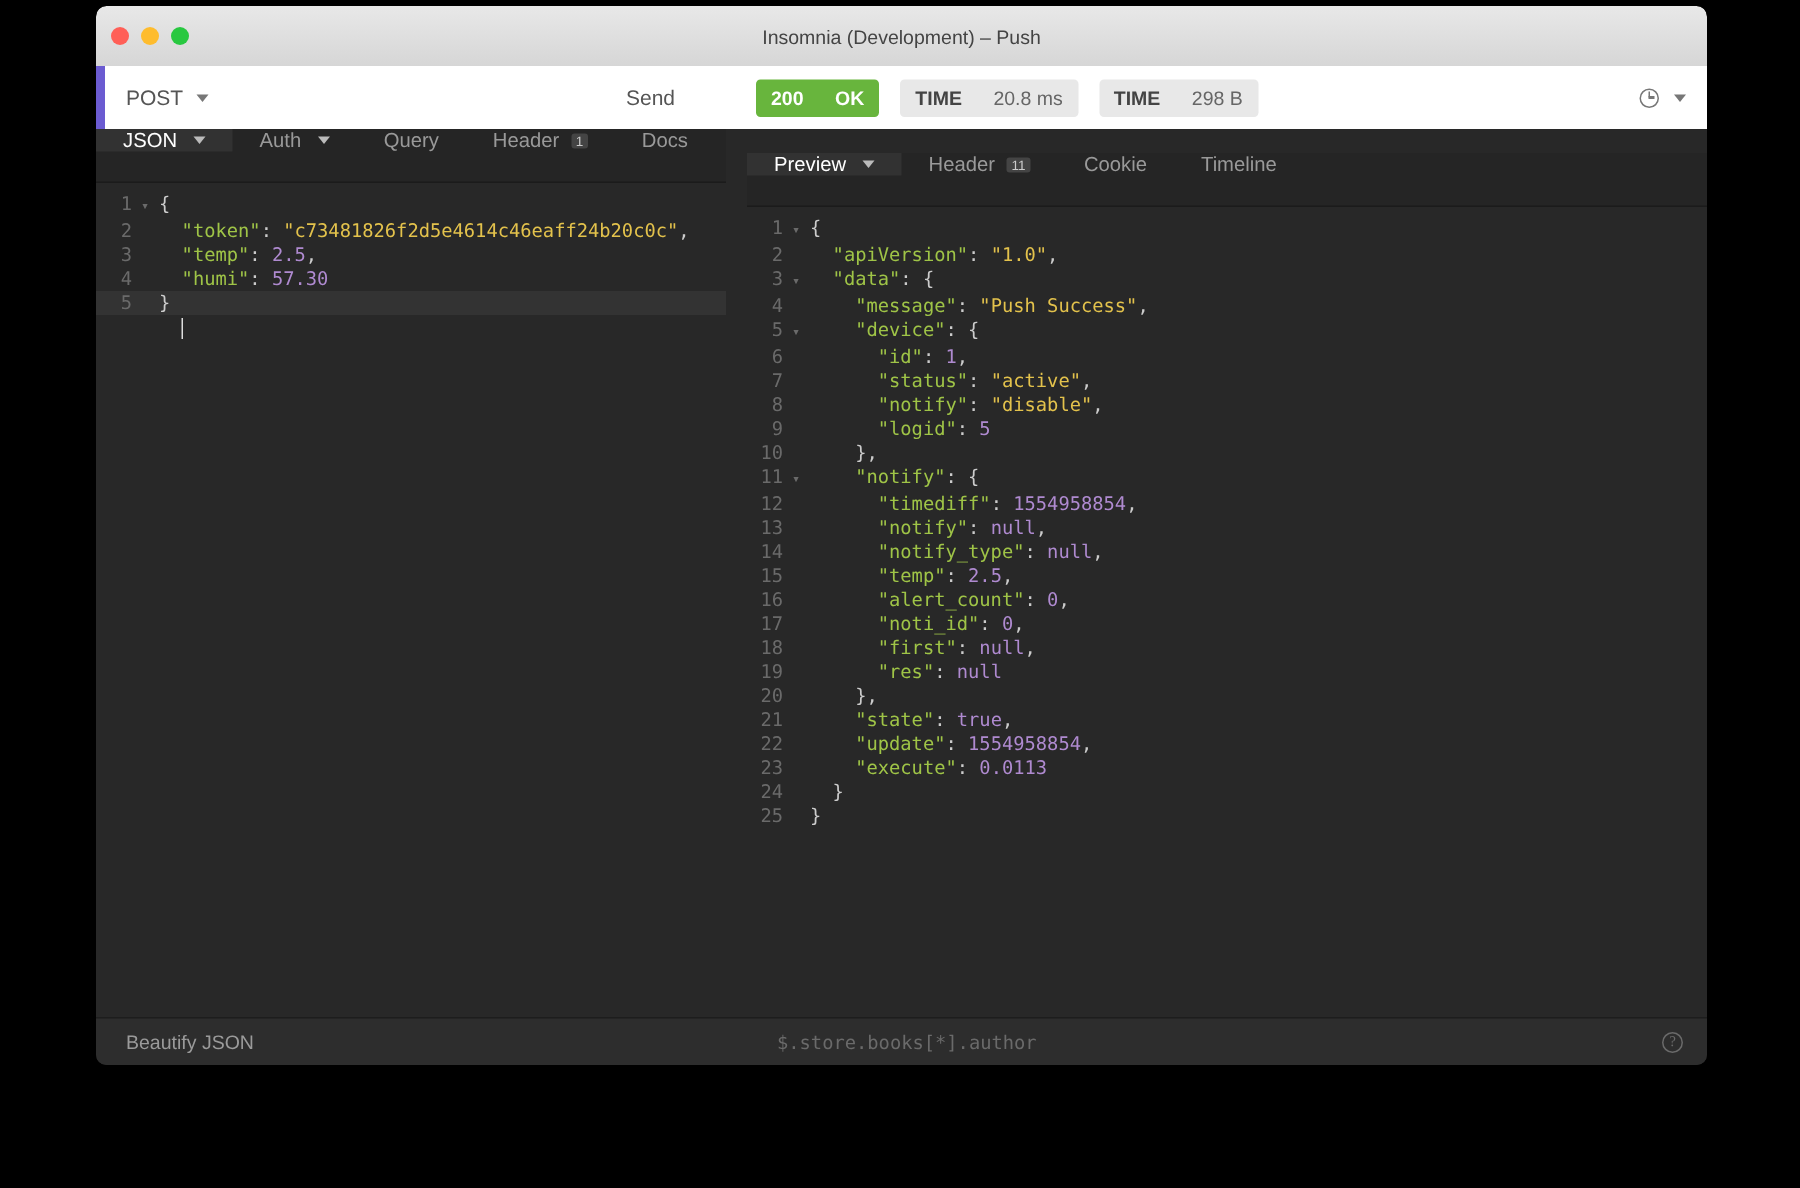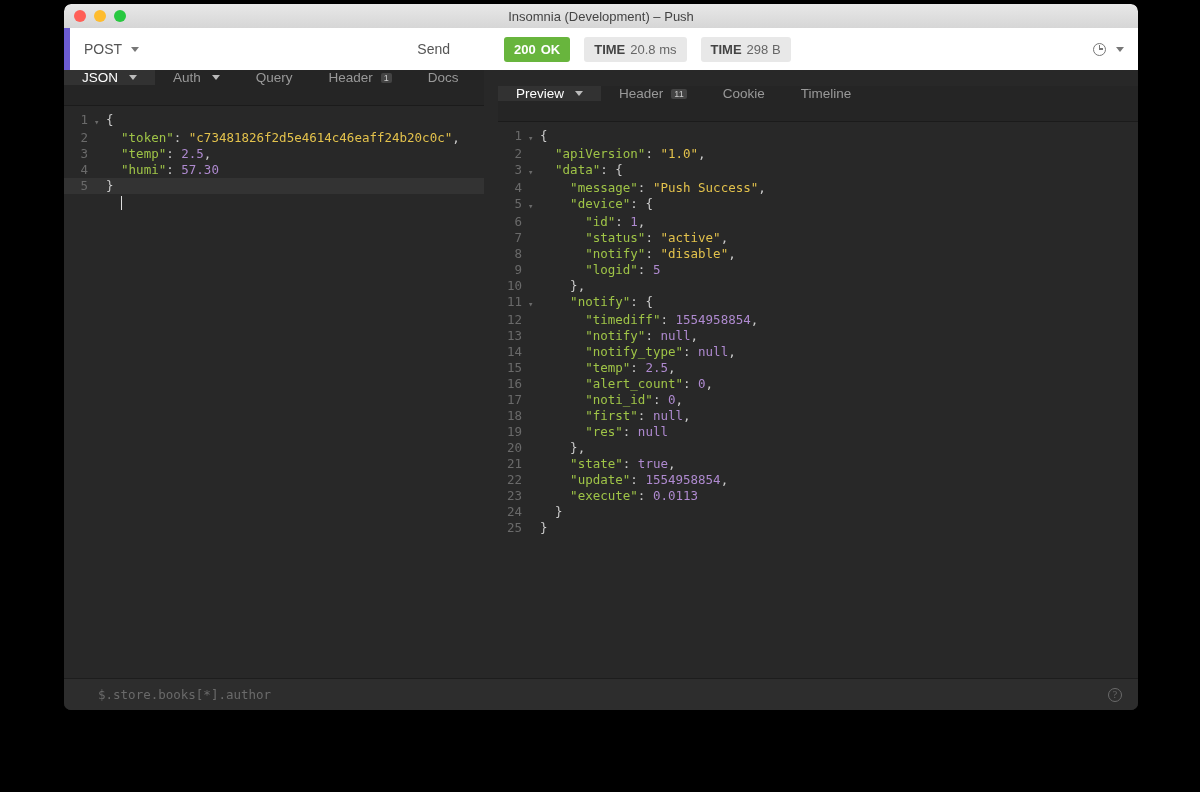--- a/index.html
+++ b/index.html
@@ -1,31 +1,31 @@
 <!DOCTYPE html>
 <html><head>
 <meta charset="utf-8">
 <style>
   * { margin:0; padding:0; box-sizing:border-box; }
   body { background:#000; width:1200px; height:792px; font-family:-apple-system,BlinkMacSystemFont,"Segoe UI",Helvetica,Arial,sans-serif; font-size:13px; color:#ccc; overflow:hidden; }
   .window { position:absolute; left:64px; top:4px; width:1074px; height:706px; background:#282828; border-radius:7px; box-shadow:0 18px 40px rgba(0,0,0,.6); overflow:hidden; display:flex; flex-direction:column; }
-  .titlebar { height:24px; background:linear-gradient(#e8e8e8,#d6d6d6); display:flex; align-items:center; position:relative; border-top-left-radius:7px; border-top-right-radius:7px; }
+  .titlebar { height:40px; background:linear-gradient(#e8e8e8,#d6d6d6); display:flex; align-items:center; position:relative; border-top-left-radius:7px; border-top-right-radius:7px; }
   .lights { display:flex; gap:8px; margin-left:10px; }
   .light { width:12px; height:12px; border-radius:50%; }
   .lr{background:#ff5f57;} .ly{background:#febc2e;} .lg{background:#28c840;}
   .title { position:absolute; left:0; right:0; text-align:center; font-size:13px; color:#444; font-weight:400; }
   .toolbar { height:42px; background:#fff; border-left:6px solid #6b5bd1; display:flex; align-items:center; }
   .req-side { flex:0 0 394px; display:flex; align-items:center; padding-left:14px; padding-right:14px; }
   .method { color:#555; font-size:14px; font-weight:500; padding-right:4px;}
   .dd-caret { width:0;height:0;border-left:4px solid transparent;border-right:4px solid transparent;border-top:5px solid #777; margin-left:5px; }
   .url { margin-left:14px; color:#666; font-size:14px; flex:1; }
   .send { color:#555; font-size:14px; margin-left:auto;}
   .vdiv { width:20px; height:100%; background:#fff;}
   .resp-side { flex:1; display:flex; align-items:center; padding-left:20px; padding-right:14px; gap:14px;}
-  .pill { border-radius:3px; padding:5px 10px; font-size:13px; font-weight:600; display:inline-flex; align-items:center; gap:5px;}
+  .pill { border-radius:3px; padding:5px 10px; font-size:13px; font-weight:600; display:inline-flex; align-items:center; gap:21px;}
   .pill-ok { background:#68b53d; color:#fff; }
   .pill-grey { background:#e8e8e8; color:#666; font-weight:500;}
   .pill-grey b { color:#444; font-weight:600;}
   .history { margin-left:auto; display:flex; align-items:center; gap:5px; color:#777; font-size:14px;}
   .clock { width:13px;height:13px;border:1.5px solid #777;border-radius:50%; position:relative;}
   .clock::before{content:"";position:absolute;left:45%;top:18%;width:1.3px;height:4px;background:#777;}
   .clock::after{content:"";position:absolute;left:45%;top:45%;width:4px;height:1.3px;background:#777;}
   .panes { flex:1; display:flex; min-height:0;}
   .pane { display:flex; flex-direction:column; min-width:0;}
   .pane.left{ flex:0 0 420px;} .pane.right{ flex:1;margin-top:16px;}
@@ -289,19 +289,22 @@
         <div class="ln">
             <span class="gut">25</span>
             <span class="fold"></span>
             <span class="code"><span class="p">}</span></span>
           </div>
       </div>
     </div>
   </div>
 
   <div class="footer">
+    <div class="footL">
+        <span>Beautify JSON</span>
+      </div>
     <div class="footSplit"></div>
     <div class="footR">
         <span>$.store.books[*].author</span>
         <span class="help">?</span>
       </div>
   </div>
 </div>
 
 </body></html>

